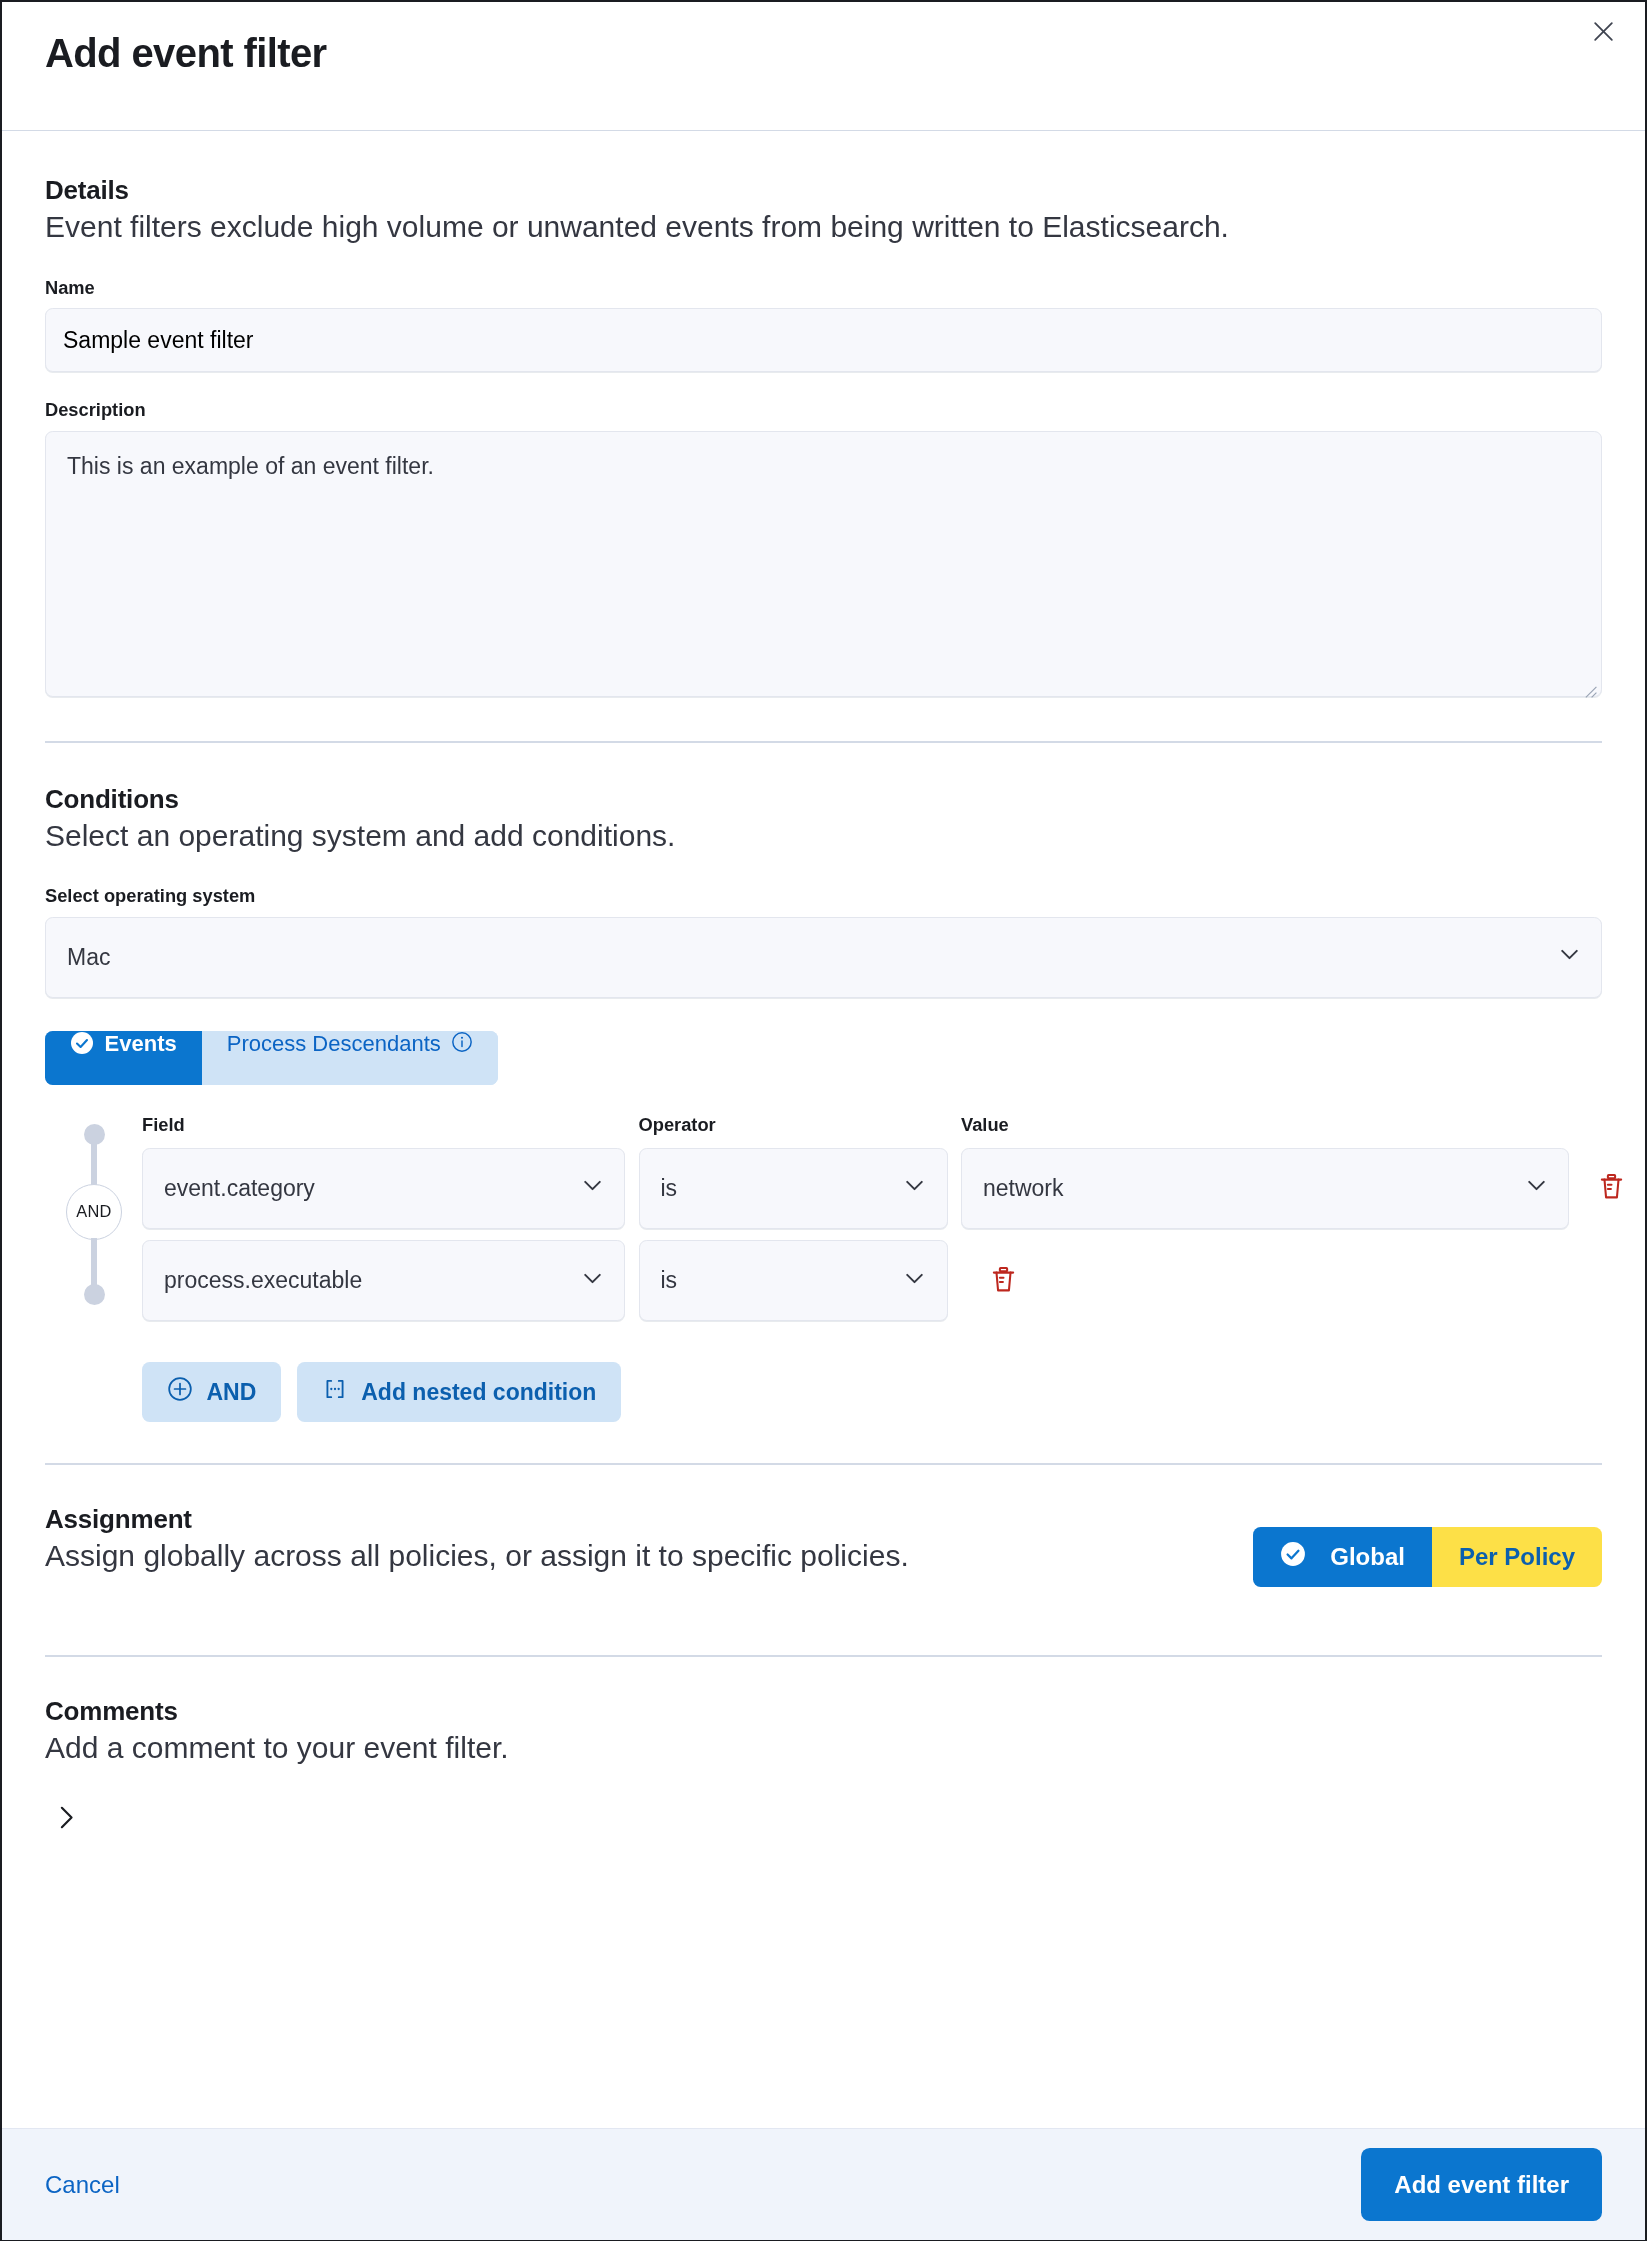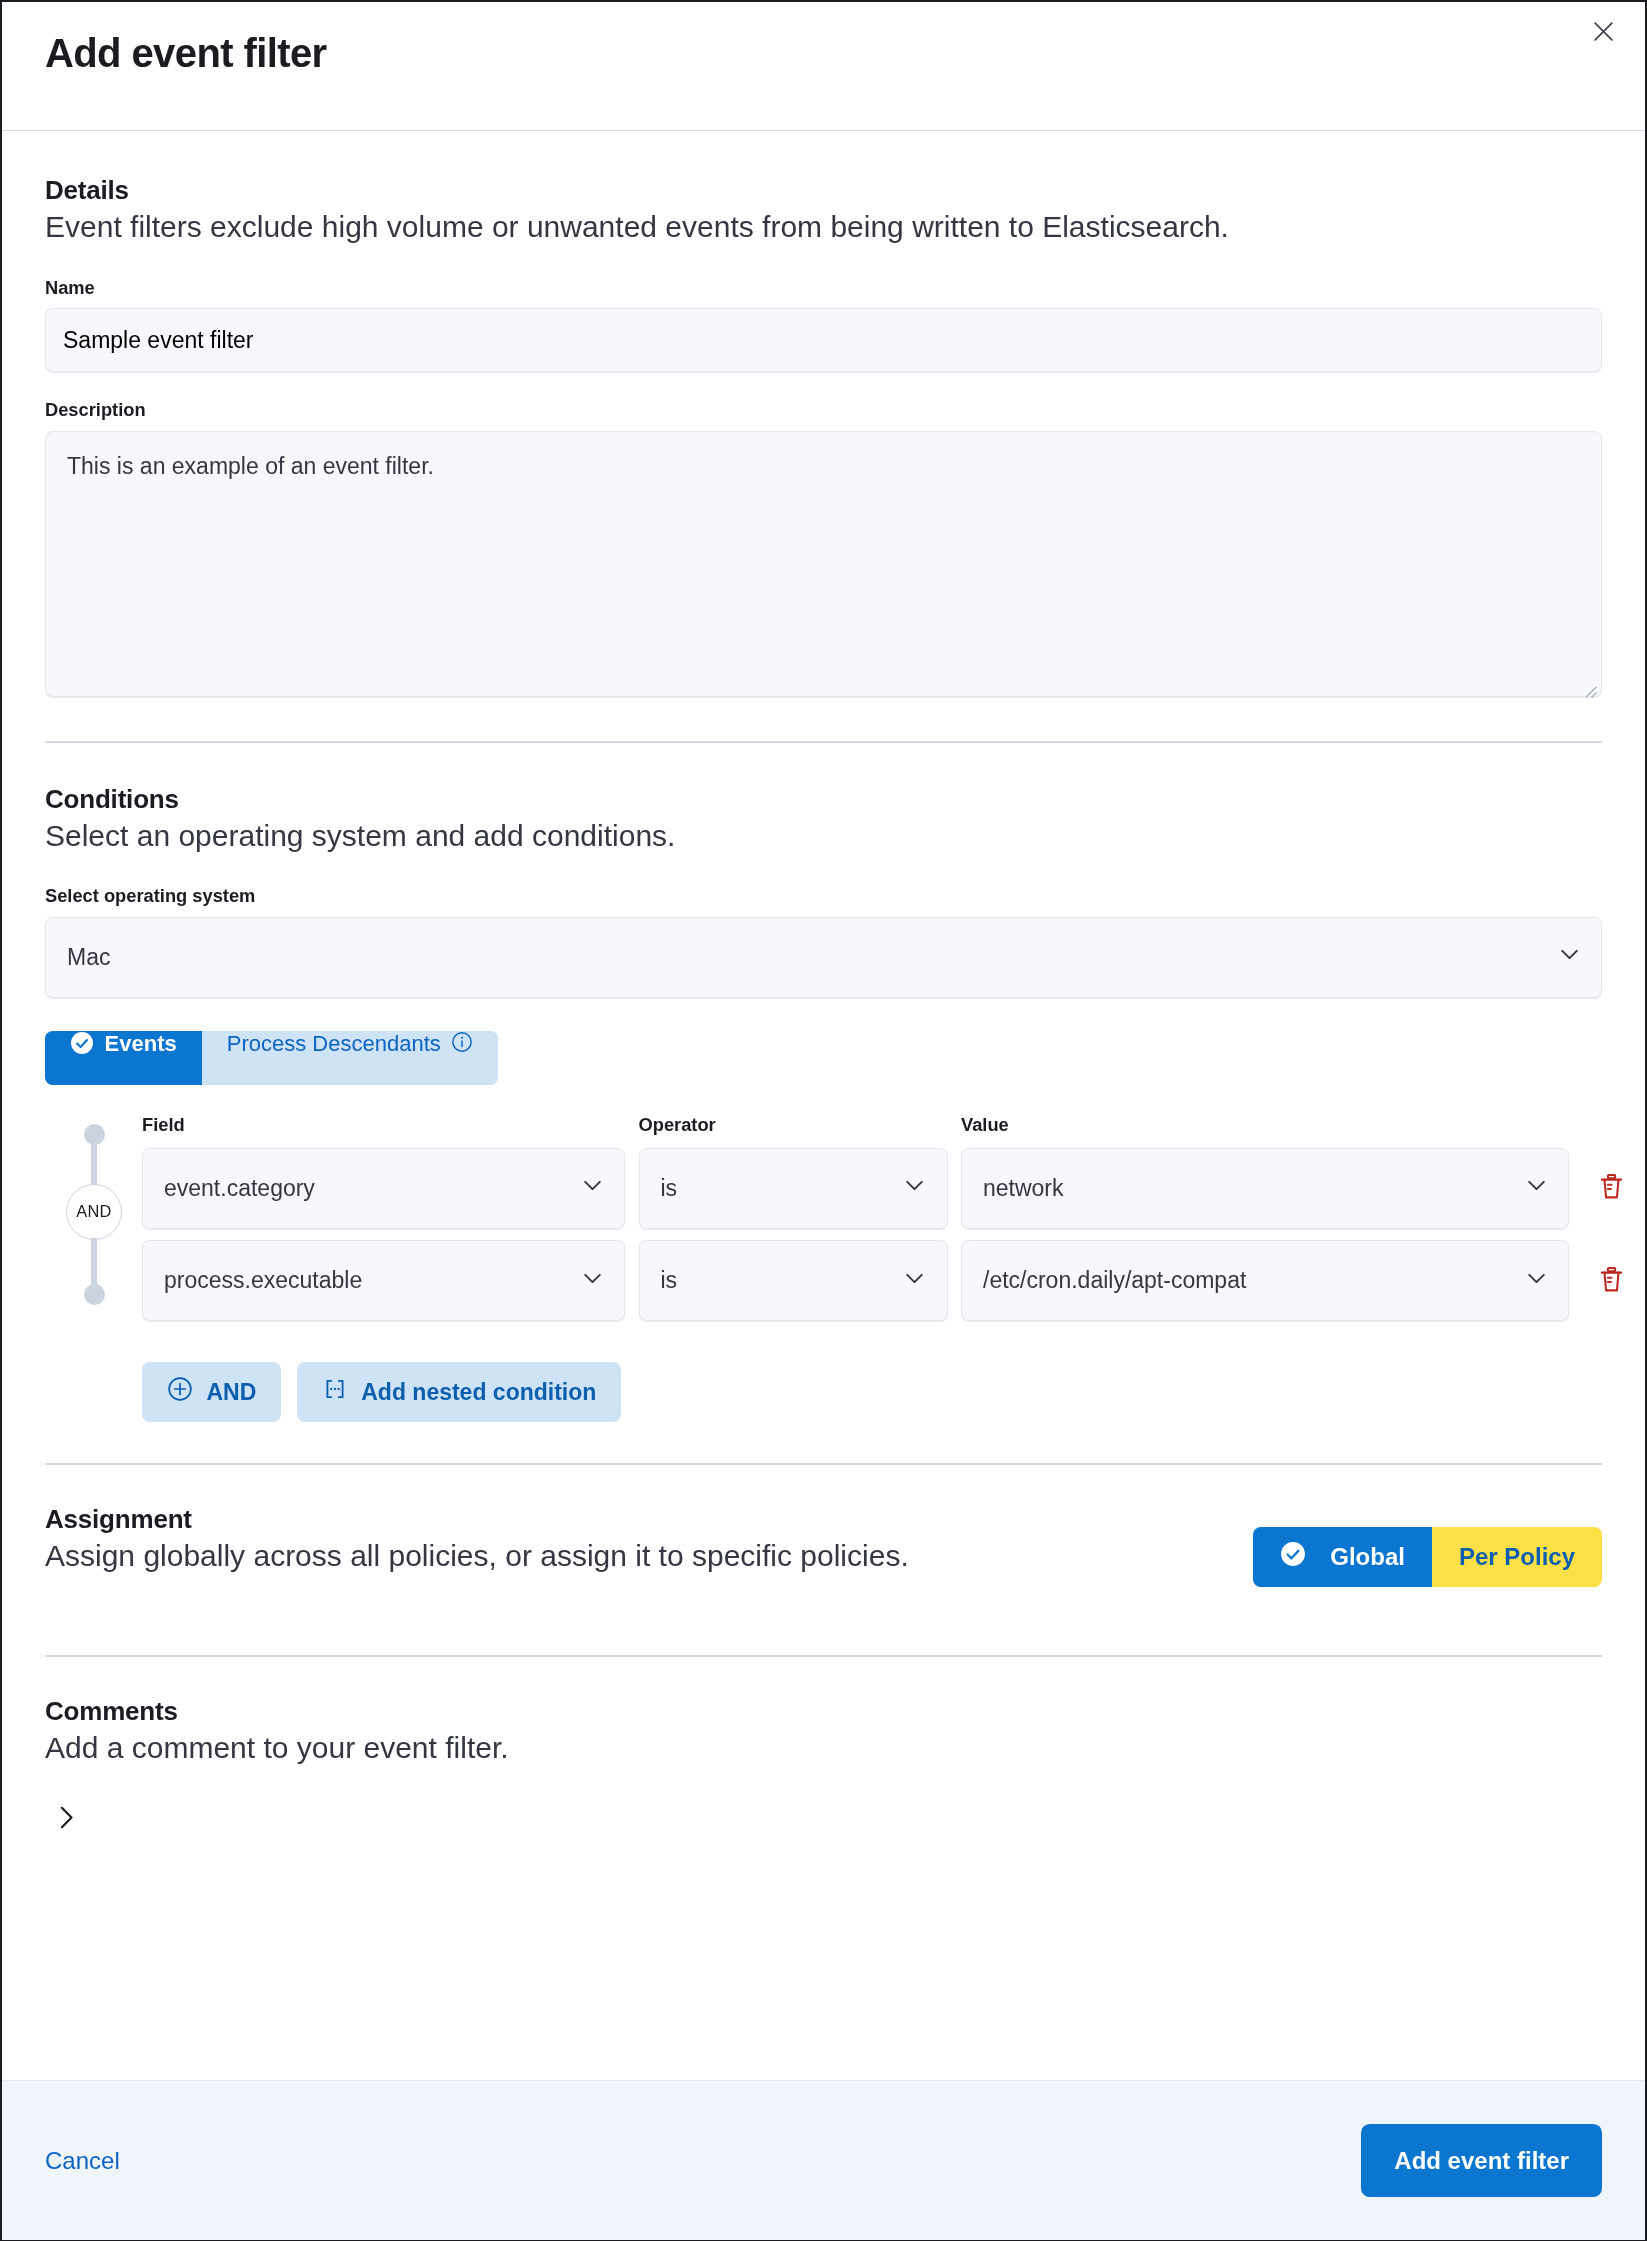--- a/index.html
+++ b/index.html
@@ -281,21 +281,21 @@
     border: none;
     display: flex;
     align-items: center;
     justify-content: center;
     cursor: pointer;
   }
 
   
   .flyout-footer {
     flex: 0 0 auto;
-    height: 160px;
+    height: 112px;
     background: #f0f4fb;
     border-top: 1px solid #e2e7f2;
     display: flex;
     align-items: center;
     justify-content: space-between;
     padding: 16px 43px;
   }
   .cancel-link {
     font-size: 24px;
     color: #0b64c4;
@@ -476,28 +476,20 @@
             <div></div>
             <div class="select-box">
               <span>is</span>
               <span class="chev">
                 <svg width="25" height="25" viewBox="0 0 24 24" fill="none" stroke="#343741" stroke-width="1.9" stroke-linecap="round" stroke-linejoin="round">
                     <polyline points="5 9 12 16 19 9"></polyline>
                   </svg>
               </span>
             </div>
             <div></div>
-            <div class="select-box">
-              <span>/etc/cron.daily/apt-compat</span>
-              <span class="chev">
-                <svg width="25" height="25" viewBox="0 0 24 24" fill="none" stroke="#343741" stroke-width="1.9" stroke-linecap="round" stroke-linejoin="round">
-                    <polyline points="5 9 12 16 19 9"></polyline>
-                  </svg>
-              </span>
-            </div>
             <button class="trash-btn" aria-label="Remove condition">
               <span>
                 <svg width="29" height="29" viewBox="0 0 24 24" fill="none" stroke="#bd271e" stroke-width="1.7" stroke-linecap="round" stroke-linejoin="round">
                   <rect x="9" y="2.5" width="6" height="2.6" rx="0.6"></rect>
                   <line x1="4" y1="6.3" x2="20" y2="6.3"></line>
                   <path d="M6.2 6.3 L7.5 21 H16.5 L17.8 6.3"></path>
                   <line x1="9" y1="10.5" x2="12" y2="10.5"></line>
                   <line x1="9" y1="14" x2="11.5" y2="14"></line>
                 </svg>
               </span>

